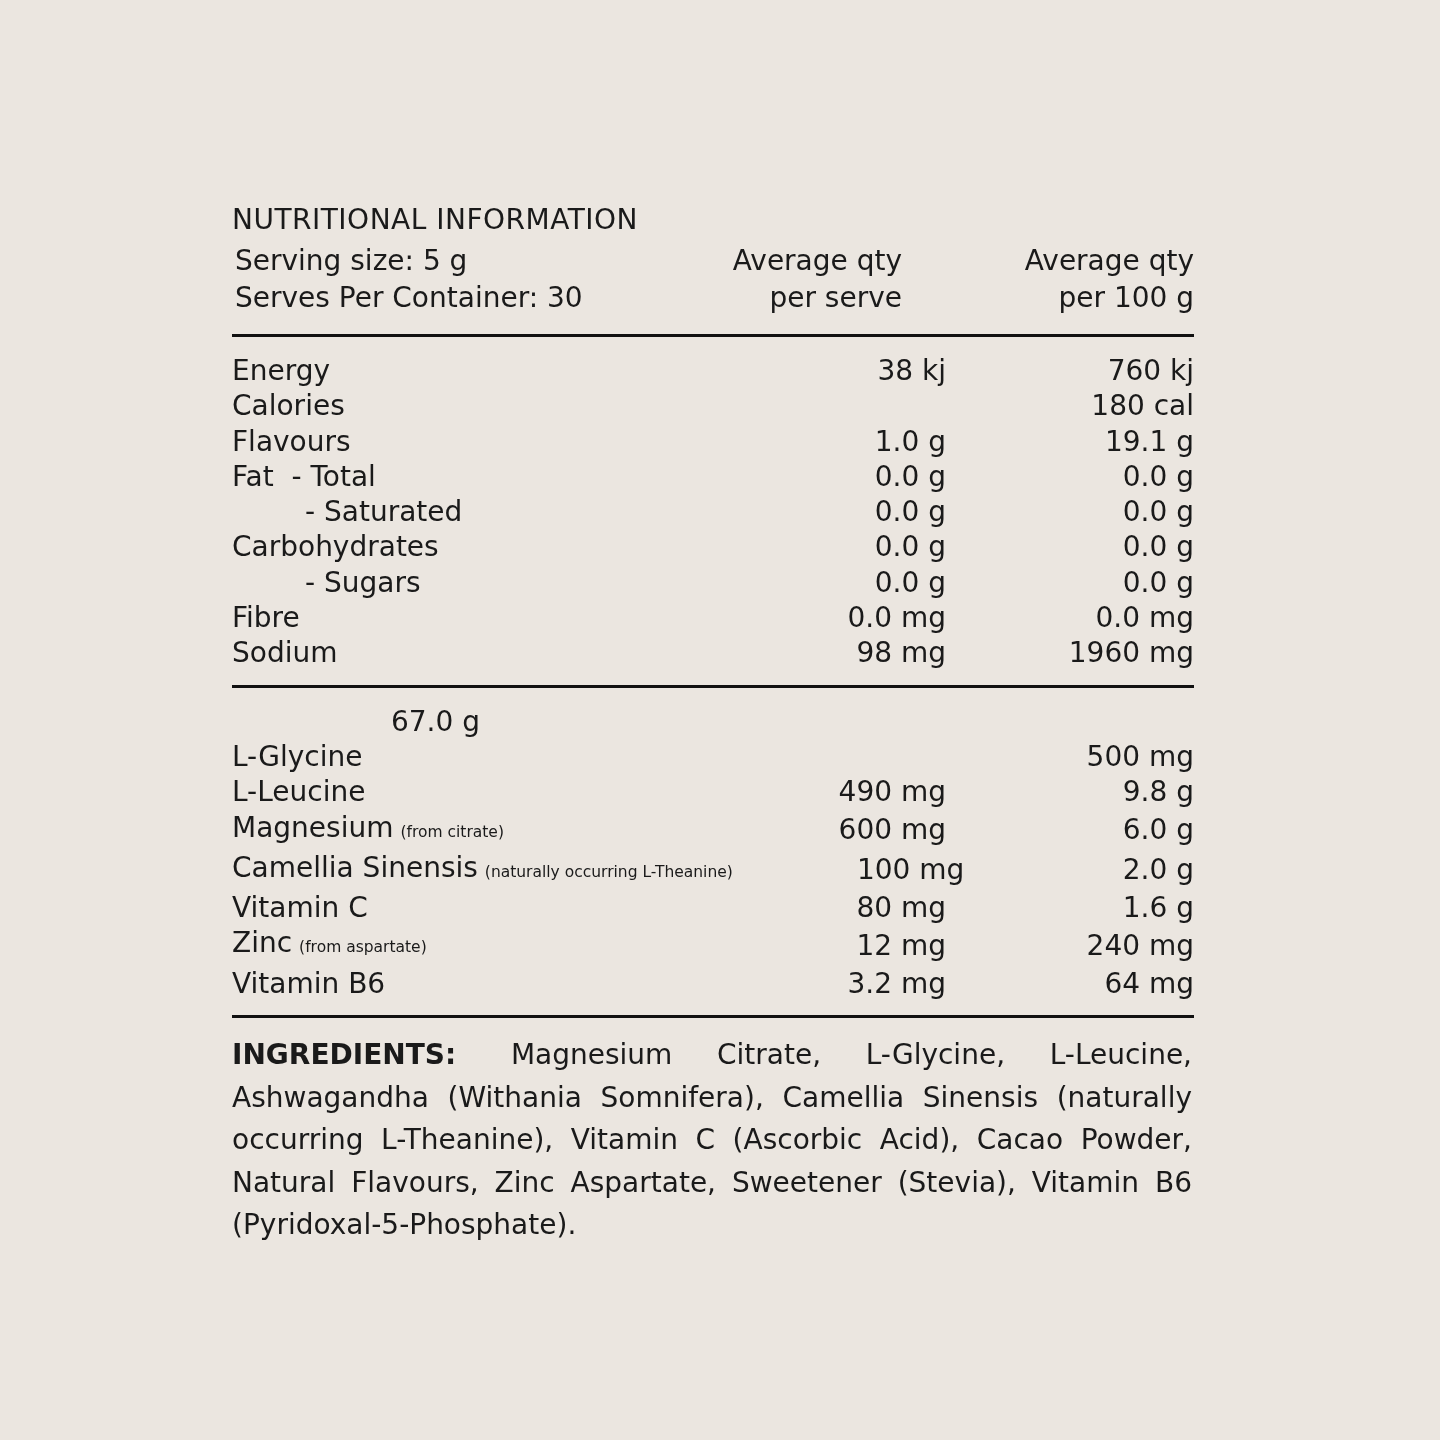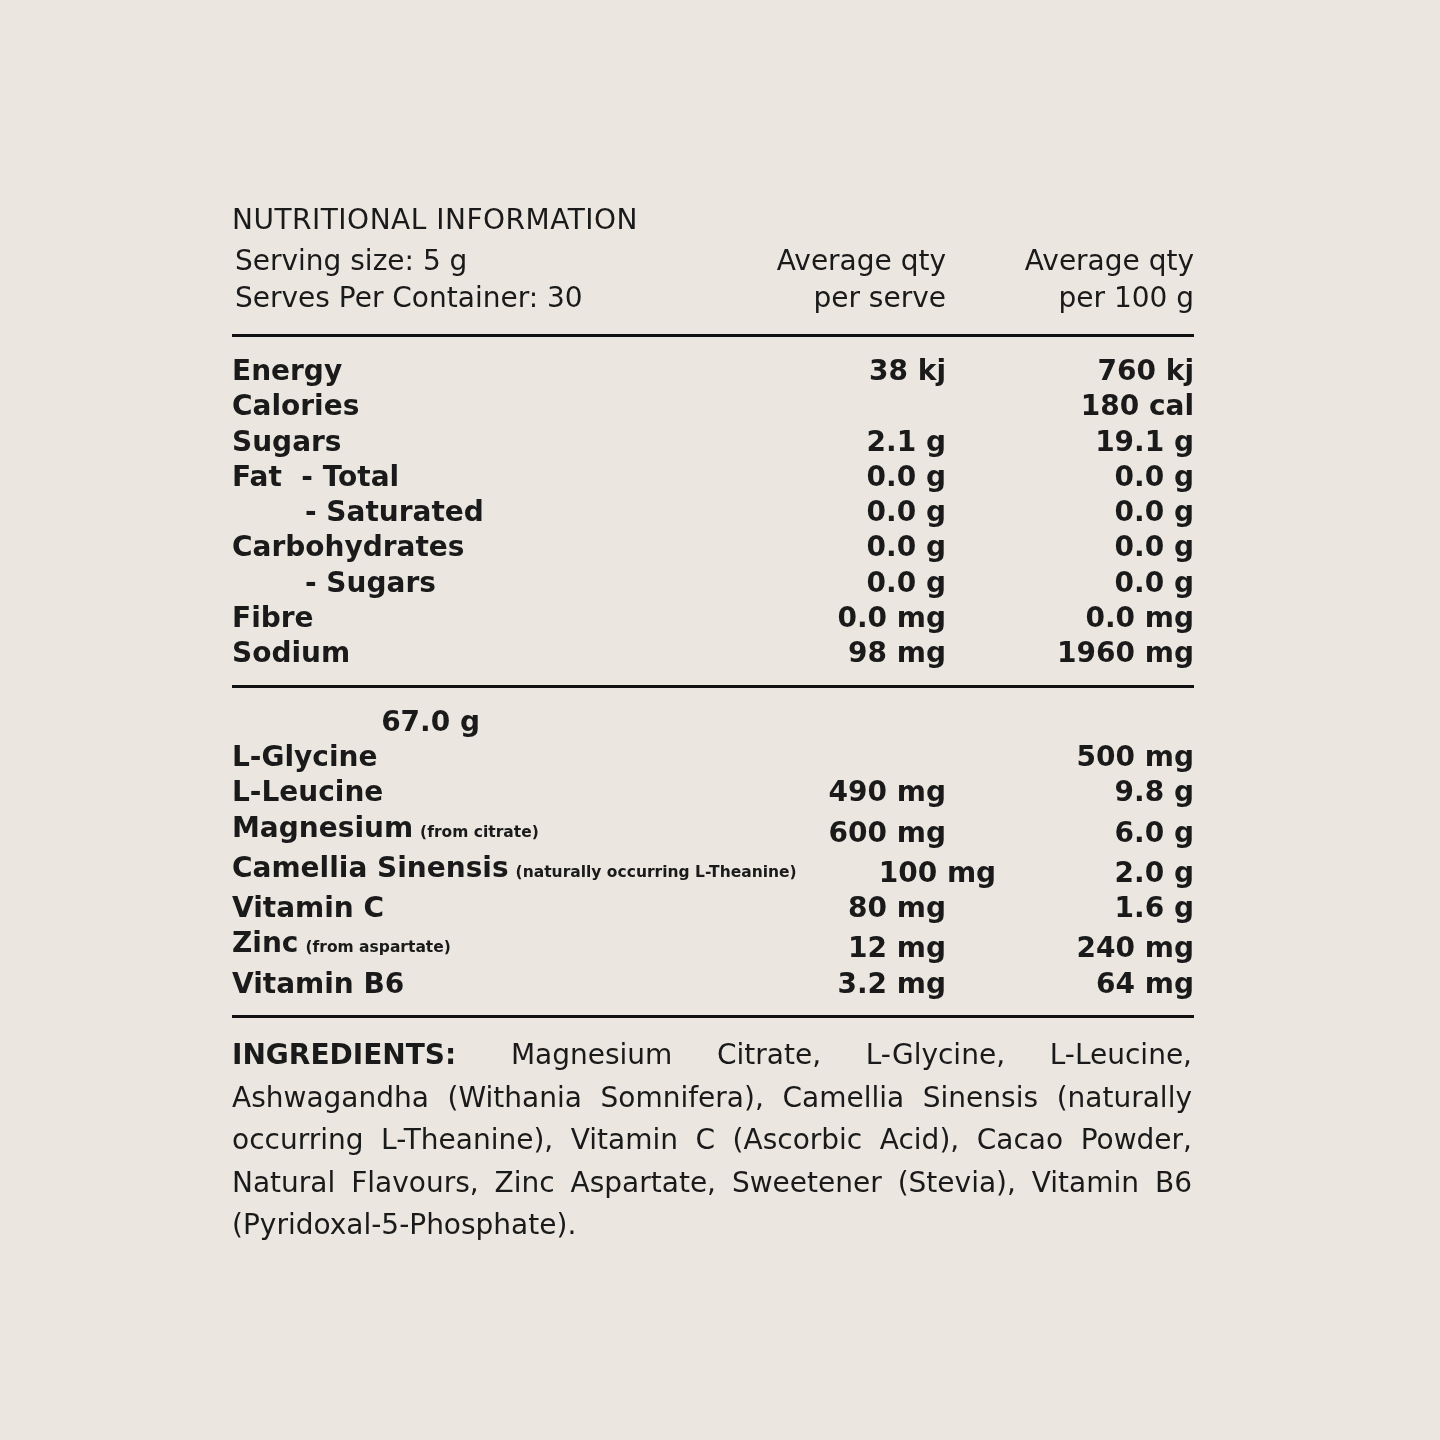--- a/index.html
+++ b/index.html
@@ -28,41 +28,41 @@
     line-height: 40px;
     margin: 0;
   }
   .header-row {
     display: flex;
     margin-top: 2px;
     font-size: 28px;
     line-height: 37px;
     padding-bottom: 18px;
     border-bottom: 3px solid #111;
+    gap: 44px;
   }
   .header-row .serving {
     flex: 1;
     padding-left: 3px;
   }
   .header-row .col {
     text-align: right;
   }
   .col1 { width: 250px; }
   .col2 { width: 248px; }
   .section {
     padding-top: 16px;
     padding-bottom: 14px;
     border-bottom: 3px solid #111;
   }
   .row {
     display: flex;
-    align-items: flex-end;
+    align-items: center;
     font-size: 28px;
     line-height: 35.3px;
-    font-weight: bold;
   }
   .row .name {
     flex: 1;
     white-space: nowrap;
   }
   .row .name.indent {
     padding-left: 73px;
   }
   .row .note {
     font-size: 15.5px;
@@ -109,22 +109,22 @@
     <div class="row">
       <span class="name">Energy</span>
       <span class="val col1">38 kj</span>
       <span class="val col2">760 kj</span>
     </div>
     <div class="row">
       <span class="name">Calories</span>
       <span class="val col2">180 cal</span>
     </div>
     <div class="row">
-      <span class="name">Sugars</span>
-      <span class="val col1">2.1 g</span>
+      <span class="name">Flavours</span>
+      <span class="val col1">1.0 g</span>
       <span class="val col2">19.1 g</span>
     </div>
     <div class="row">
       <span class="name" style="white-space:pre">Fat  - Total</span>
       <span class="val col1">0.0 g</span>
       <span class="val col2">0.0 g</span>
     </div>
     <div class="row">
       <span class="name indent">- Saturated</span>
       <span class="val col1">0.0 g</span>

